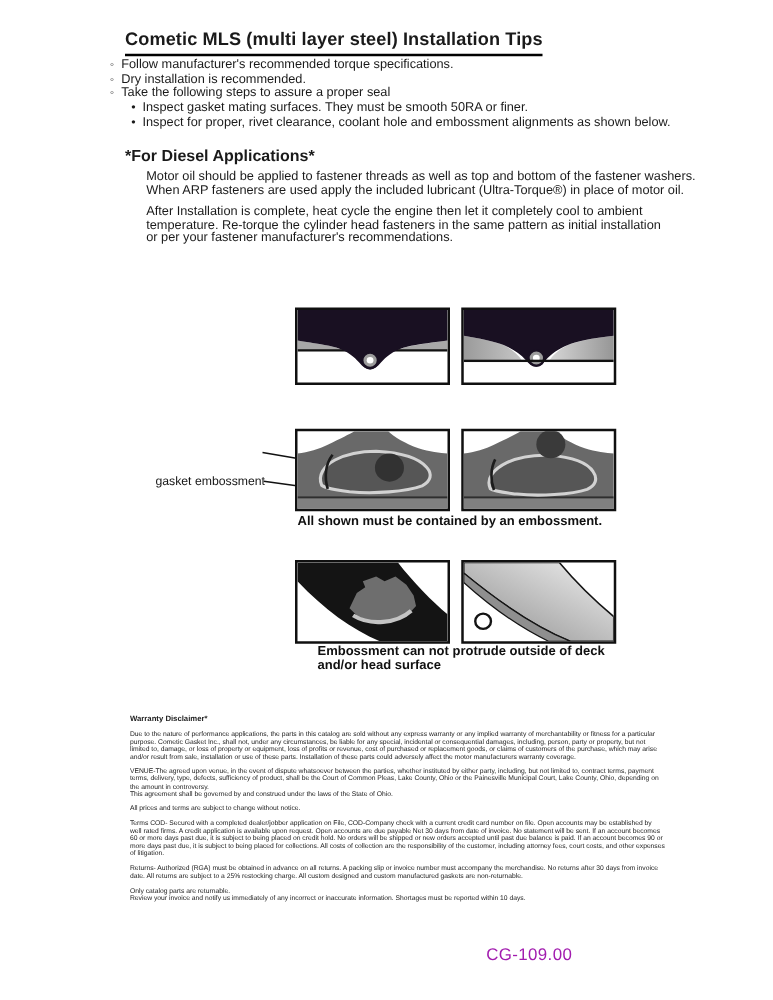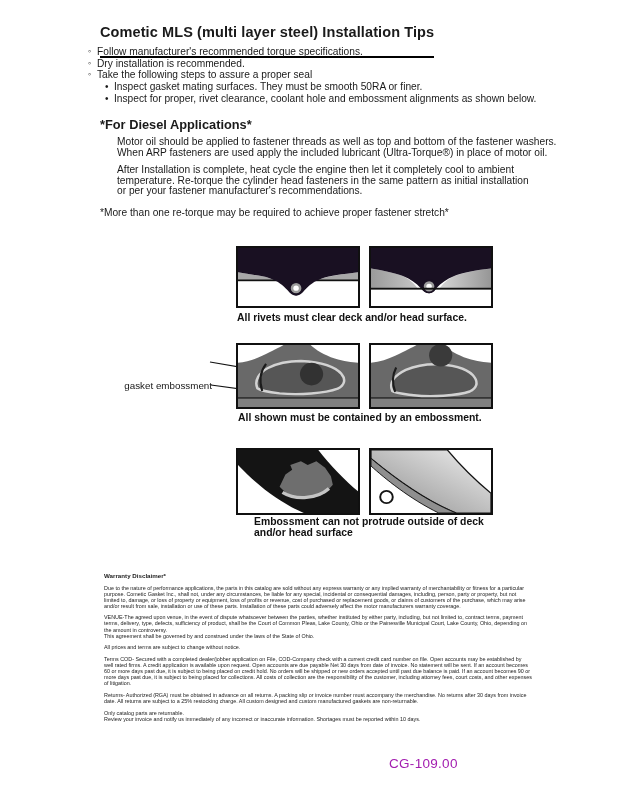--- a/index.html
+++ b/index.html
@@ -4,21 +4,21 @@
 <style>
   html,body{margin:0;padding:0;background:#ffffff;}
   .page{
     position:relative;width:618px;height:800px;background:#fff;overflow:hidden;
     font-family:"Liberation Sans", sans-serif;color:#1a1a1a;
   }
   .abs{position:absolute;}
   .pre{white-space:pre-line;margin-left:17px;}
   
   .doc-title{left:100px;top:24px;font-size:14.5px;font-weight:bold;letter-spacing:.1px;
-    padding-bottom:16px;border-bottom:2.5px solid #000;}
+    padding-bottom:3px;border-bottom:2.5px solid #000;}
   
   .tips{left:88px;top:46px;font-size:10.2px;line-height:11.7px;width:450px;}
   .tip{position:relative;padding-left:9px;}
   .tip .marker{position:absolute;left:0;top:0;font-size:9px;}
   .tip.sub{padding-left:26px;}
   .tip.sub .marker{left:17px;font-size:10px;}
   
   .diesel-heading{left:100px;top:117px;font-size:12.8px;font-weight:bold;}
   .body-text{font-size:10.2px;line-height:10.6px;width:445px;}
   .p1{left:100px;top:137px;}
@@ -66,21 +66,20 @@
       <span>Inspect for proper, rivet clearance, coolant hole and embossment alignments as shown below.</span>
     </div>
   </div>
 
   <div class="abs diesel-heading">*For Diesel Applications*</div>
   <div class="abs body-text pre p1">Motor oil should be applied to fastener threads as well as top and bottom of the fastener washers.
 When ARP fasteners are used apply the included lubricant (Ultra-Torque®) in place of motor oil.</div>
   <div class="abs body-text pre p2">After Installation is complete, heat cycle the engine then let it completely cool to ambient
 temperature. Re-torque the cylinder head fasteners in the same pattern as initial installation
 or per your fastener manufacturer's recommendations.</div>
-  <div class="abs note">*More than one re-torque may be required to achieve proper fastener stretch*</div>
 
   <div class="abs dg-label" style="left:236px;top:232px;">RIGHT</div>
   <div class="abs dg-label" style="left:369px;top:232px;">WRONG</div>
 
   <div class="abs dg-box" style="left:236px;top:246px;height:62px;">
     <svg viewBox="0 0 124 62" preserveAspectRatio="none">
       <path fill="#a8a8a8" d="M0,26 C12,28 26,30 32,32 L35,33.5 L0,33.5 Z"></path>
       <path fill="#a8a8a8" d="M124,26 C108,28 96,30 88,32 L85,33.5 L124,33.5 Z"></path>
       <rect x="0" y="33.5" width="124" height="2" fill="#111"></rect>
       <path fill="#191022" d="M0,0 H124 V26 C108,28 94,30 88,32 C79,35 73,40 69,45 C66,49 63,51 60,51 C57,51 54,49 51,45 C47,40 41,35 32,32 C26,30 12,28 0,26 Z"></path>
@@ -101,21 +100,20 @@
         </linearGradient>
       </defs>
       <path fill="url(#g-w1l)" d="M0,22 C12,24 26,27 33,30 C39,33 45,38 48,43 L0,43 Z"></path>
       <path fill="url(#g-w1r)" d="M124,22 C106,24 93,27 86,30 C80,33 74,38 71,43 L124,43 Z"></path>
       <path fill="#191022" d="M0,0 H124 V22 C106,24 92,27 86,30 C78,33.5 72,38 68,42.5 C65,46.5 62.5,48.5 60,48.5 C57,48.5 54,46.5 51,42.5 C47,38 41,33.5 33,30 C26,27 12,24 0,22 Z"></path>
       <circle cx="60" cy="41" r="6.5" fill="#9c9c9c" stroke="#191022" stroke-width="2"></circle>
       <circle cx="60" cy="41" r="2.8" fill="#ffffff"></circle>
       <rect x="0" y="42.5" width="124" height="2" fill="#111"></rect>
     </svg>
   </div>
-  <div class="abs caption" style="left:237px;top:312px;">All rivets must clear deck and/or head surface.</div>
 
   <div class="abs dg-label" style="left:236px;top:330px;">RIGHT</div>
   <div class="abs dg-label" style="left:369px;top:330px;">WRONG</div>
 
   <div class="abs side-label" style="left:70px;top:380px;width:142px;">gasket embossment</div>
   <svg class="abs" style="left:205px;top:355px;" width="105" height="45" viewBox="0 0 105 45">
     <line x1="5" y1="7" x2="93" y2="22" stroke="#111" stroke-width="1.1"></line>
     <line x1="6" y1="30" x2="57" y2="37" stroke="#111" stroke-width="1.1"></line>
   </svg>
 

